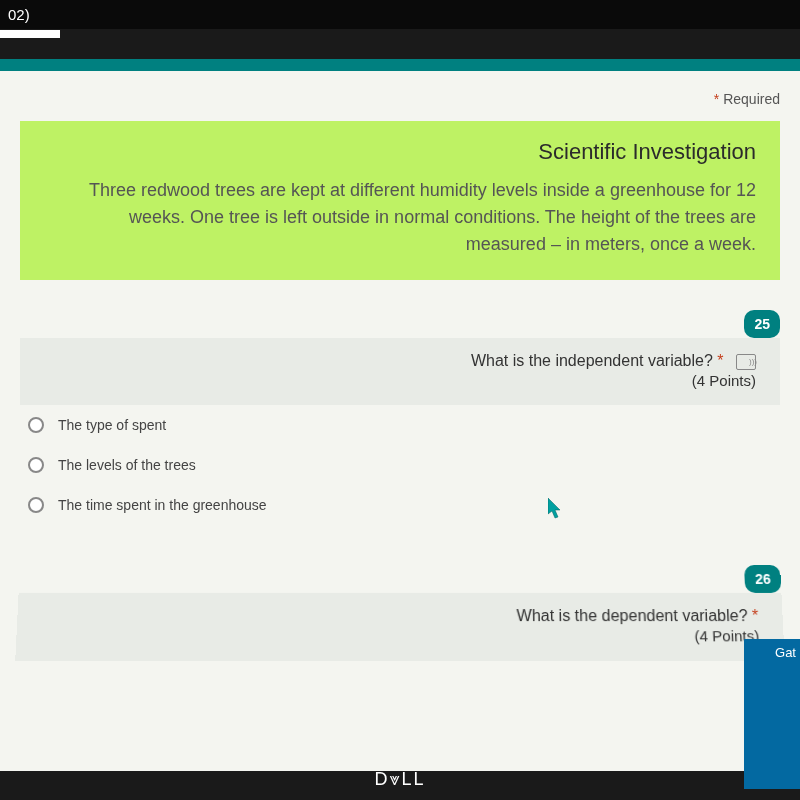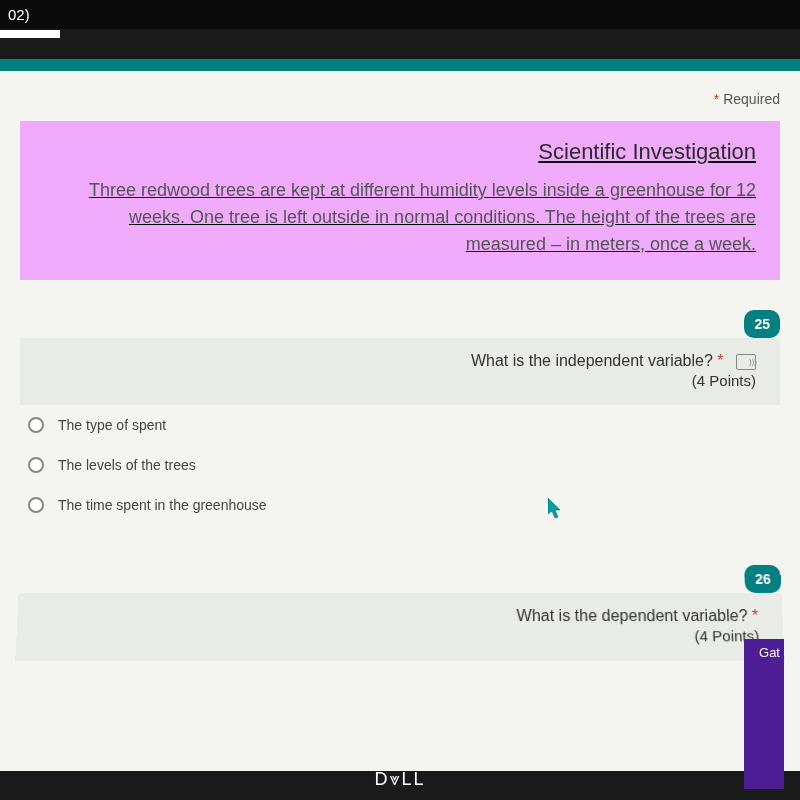--- a/index.html
+++ b/index.html
@@ -40,24 +40,23 @@
       position: relative;
       text-align: right;
     }
     .required-row {
       padding: 0 20px 14px 20px;
       font-size: 14px;
       color: #555;
     }
     .required-row .asterisk { color: #c43e1c; }
     .section-card {
-      background: #f0abfc;
+      background: #bef264;
       padding: 18px 24px 22px 24px;
       margin: 0 20px;
-      text-decoration: underline;
     }
     .section-title {
       font-size: 22px;
       font-weight: 400;
       color: #2b2b2b;
       margin-bottom: 12px;
     }
     .section-desc {
       font-size: 18px;
       color: #555;
@@ -136,25 +135,25 @@
       position: absolute;
       top: 498px;
       left: 548px;
       width: 0;
       height: 0;
       pointer-events: none;
     }
     .cursor svg { display: block; }
     .black-overlay {
       position: absolute;
-      right: 16px;
+      right: 0;
       top: 568px;
-      width: 40px;
+      width: 56px;
       height: 150px;
-      background: #4c1d95;
+      background: #0369a1;
       color: #fff;
       font-size: 13px;
       padding: 6px 4px;
     }
     .dell-logo {
       position: absolute;
       bottom: 10px;
       left: 50%;
       transform: translateX(-50%);
       color: #fff;

